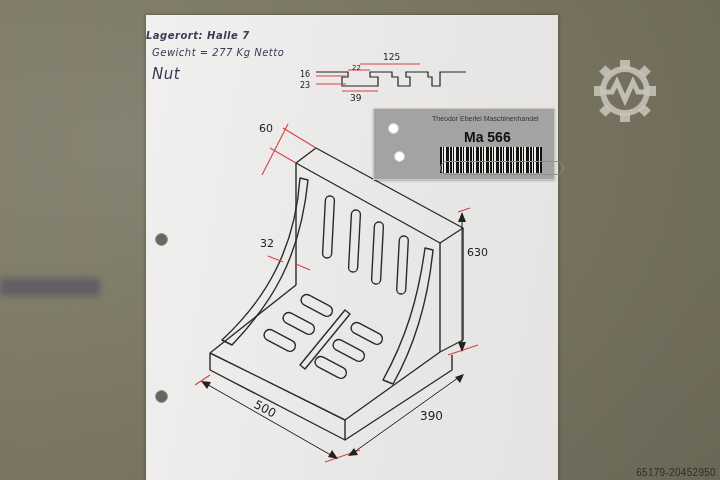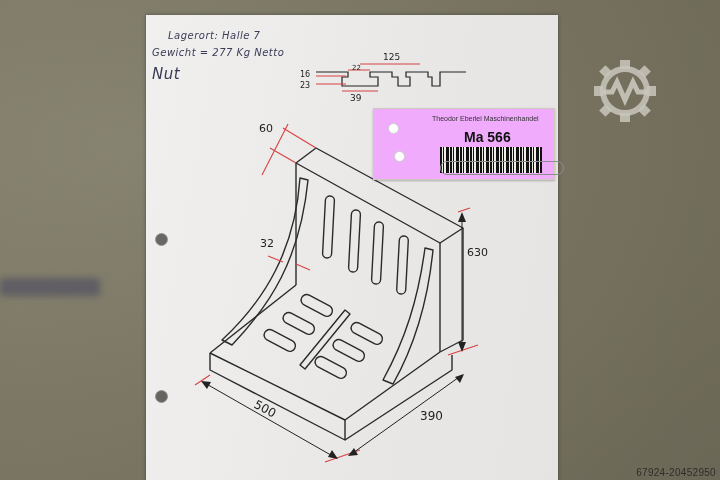--- a/index.html
+++ b/index.html
@@ -7,21 +7,21 @@
   .bg{position:absolute;inset:0;background:
       linear-gradient(90deg,rgba(255,255,255,0.03) 0,rgba(0,0,0,0.04) 100%),
       radial-gradient(ellipse at 20% 30%,#85816f 0,#77735f 60%,#6f6b5a 100%);}
   .streak{position:absolute;left:0;top:278px;width:100px;height:18px;background:rgba(70,70,95,0.55);filter:blur(3px);border-radius:3px;}
   .paper{position:absolute;left:146px;top:15px;width:412px;height:470px;background:#ecebea;
       box-shadow:0 0 4px rgba(0,0,0,0.35);}
   .paper::after{content:"";position:absolute;inset:0;background:linear-gradient(100deg,rgba(255,255,255,0.25),rgba(210,210,210,0.15) 60%,rgba(200,200,200,0.2));}
   .hole{position:absolute;width:11px;height:11px;border-radius:50%;background:#3b3a35;border:1px solid #777;}
   .hand{position:absolute;font-family:"DejaVu Sans",sans-serif;color:#334;font-style:italic;}
   .note{font-size:10px;color:#3a3b55;letter-spacing:0.5px;}
-  .label-card{position:absolute;left:373px;top:108px;width:180px;height:70px;background:#f0abfc;border:1px solid #cfcac0;box-shadow:0 1px 2px rgba(0,0,0,0.25);}
+  .label-card{position:absolute;left:373px;top:108px;width:180px;height:70px;background:#a3a3a3;border:1px solid #cfcac0;box-shadow:0 1px 2px rgba(0,0,0,0.25);}
   .label-company{position:absolute;left:58px;top:6px;font-size:7px;color:#333;white-space:nowrap;}
   .label-id{position:absolute;left:90px;top:20px;font-size:14px;font-weight:bold;color:#111;}
   .barcode{position:absolute;left:66px;top:38px;width:102px;height:26px;
       background:repeating-linear-gradient(90deg,#111 0 2px,#f1efe9 2px 3px,#111 3px 4px,#f1efe9 4px 6px,#111 6px 9px,#f1efe9 9px 10px);}
   .clip{position:absolute;left:66px;top:52px;width:122px;height:12px;border:1.5px solid #8d8d8d;border-radius:8px;}
   .card-hole{position:absolute;width:9px;height:9px;border-radius:50%;background:#fff;border:1px solid #ccc;}
   .watermark{position:absolute;left:590px;top:56px;width:70px;height:70px;}
   .footer-id{position:absolute;right:4px;bottom:2px;font-size:10px;color:#2e2d28;letter-spacing:0.3px;}
   svg text{font-family:"DejaVu Sans",sans-serif;}
 </style>
@@ -29,21 +29,21 @@
 <body>
 
 <div class="bg"></div>
 <div class="streak"></div>
 
 <div class="paper">
   <div class="hole" style="left:9px;top:218px;"></div>
   <div class="hole" style="left:9px;top:375px;"></div>
 </div>
 
-<div class="hand note" style="left:168px;top:30px;">Lagerort: Halle 7</div>
+<div class="hand note" style="left:146px;top:30px;font-weight:bold;">Lagerort: Halle 7</div>
 <div class="hand note" style="left:152px;top:47px;">Gewicht = 277 Kg Netto</div>
 <div class="hand note" style="left:152px;top:65px;font-size:15px;">Nut</div>
 
 <svg style="position:absolute;left:0;top:0;" width="720" height="480">
   <g stroke="#222" stroke-width="1.2" fill="none">
     <path d="M316,72 L348,72 L348,77 L342,77 L342,86 L378,86 L378,77 L370,77 L370,72 L392,72 L392,77 L398,77 L398,86 L410,86 L410,77 L406,77 L406,72 L428,72 L428,77 L432,77 L432,86 L440,86 L440,72 L466,72"></path>
   </g>
   <g stroke="#d84040" stroke-width="1" fill="none">
     <line x1="360" y1="64" x2="420" y2="64"></line>
     <line x1="316" y1="76" x2="346" y2="76"></line>
@@ -138,13 +138,13 @@
     <rect x="4" y="30" width="9" height="10"></rect>
     <rect x="57" y="30" width="9" height="10"></rect>
     <rect x="11" y="11" width="9" height="9" transform="rotate(45 15.5 15.5)"></rect>
     <rect x="50" y="11" width="9" height="9" transform="rotate(45 54.5 15.5)"></rect>
     <rect x="11" y="50" width="9" height="9" transform="rotate(45 15.5 54.5)"></rect>
     <rect x="50" y="50" width="9" height="9" transform="rotate(45 54.5 54.5)"></rect>
   </g>
   <polyline points="13,36 22,36 27,26 35,44 43,26 48,36 57,36" fill="none" stroke="#c9c6bc" stroke-width="5" stroke-linejoin="miter" opacity="0.9"></polyline>
 </svg>
 
-<div class="footer-id">67924-20452950</div>
+<div class="footer-id">65179-20452950</div>
 
 </body></html>

